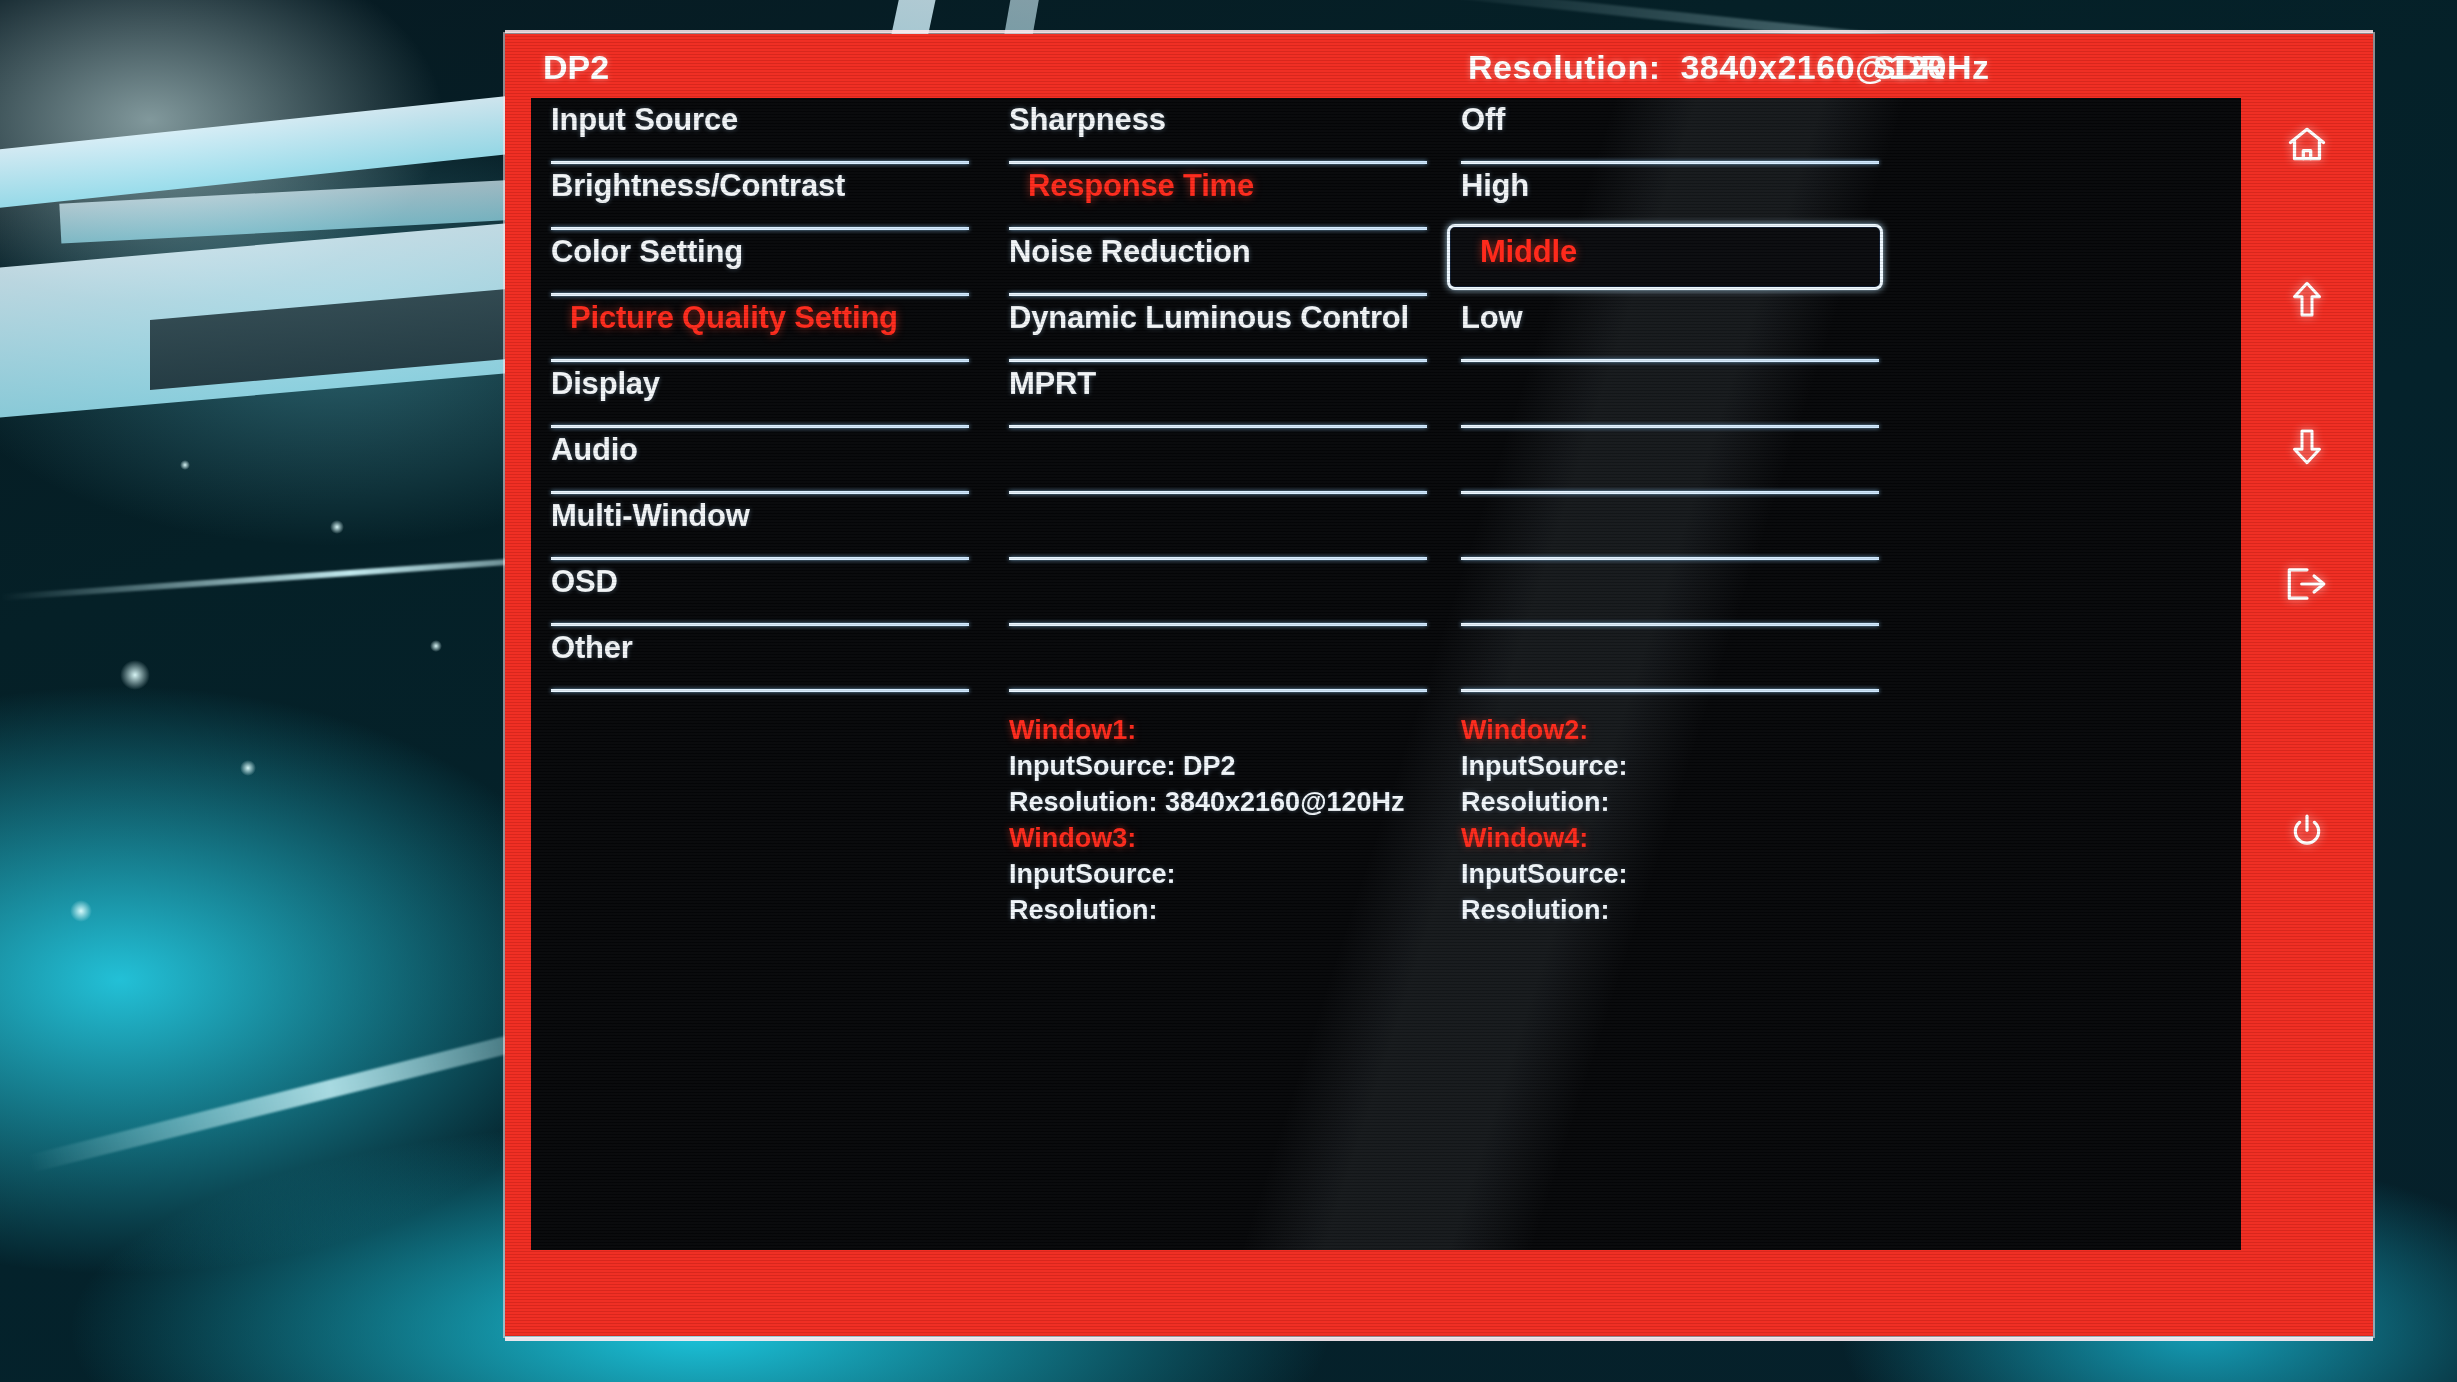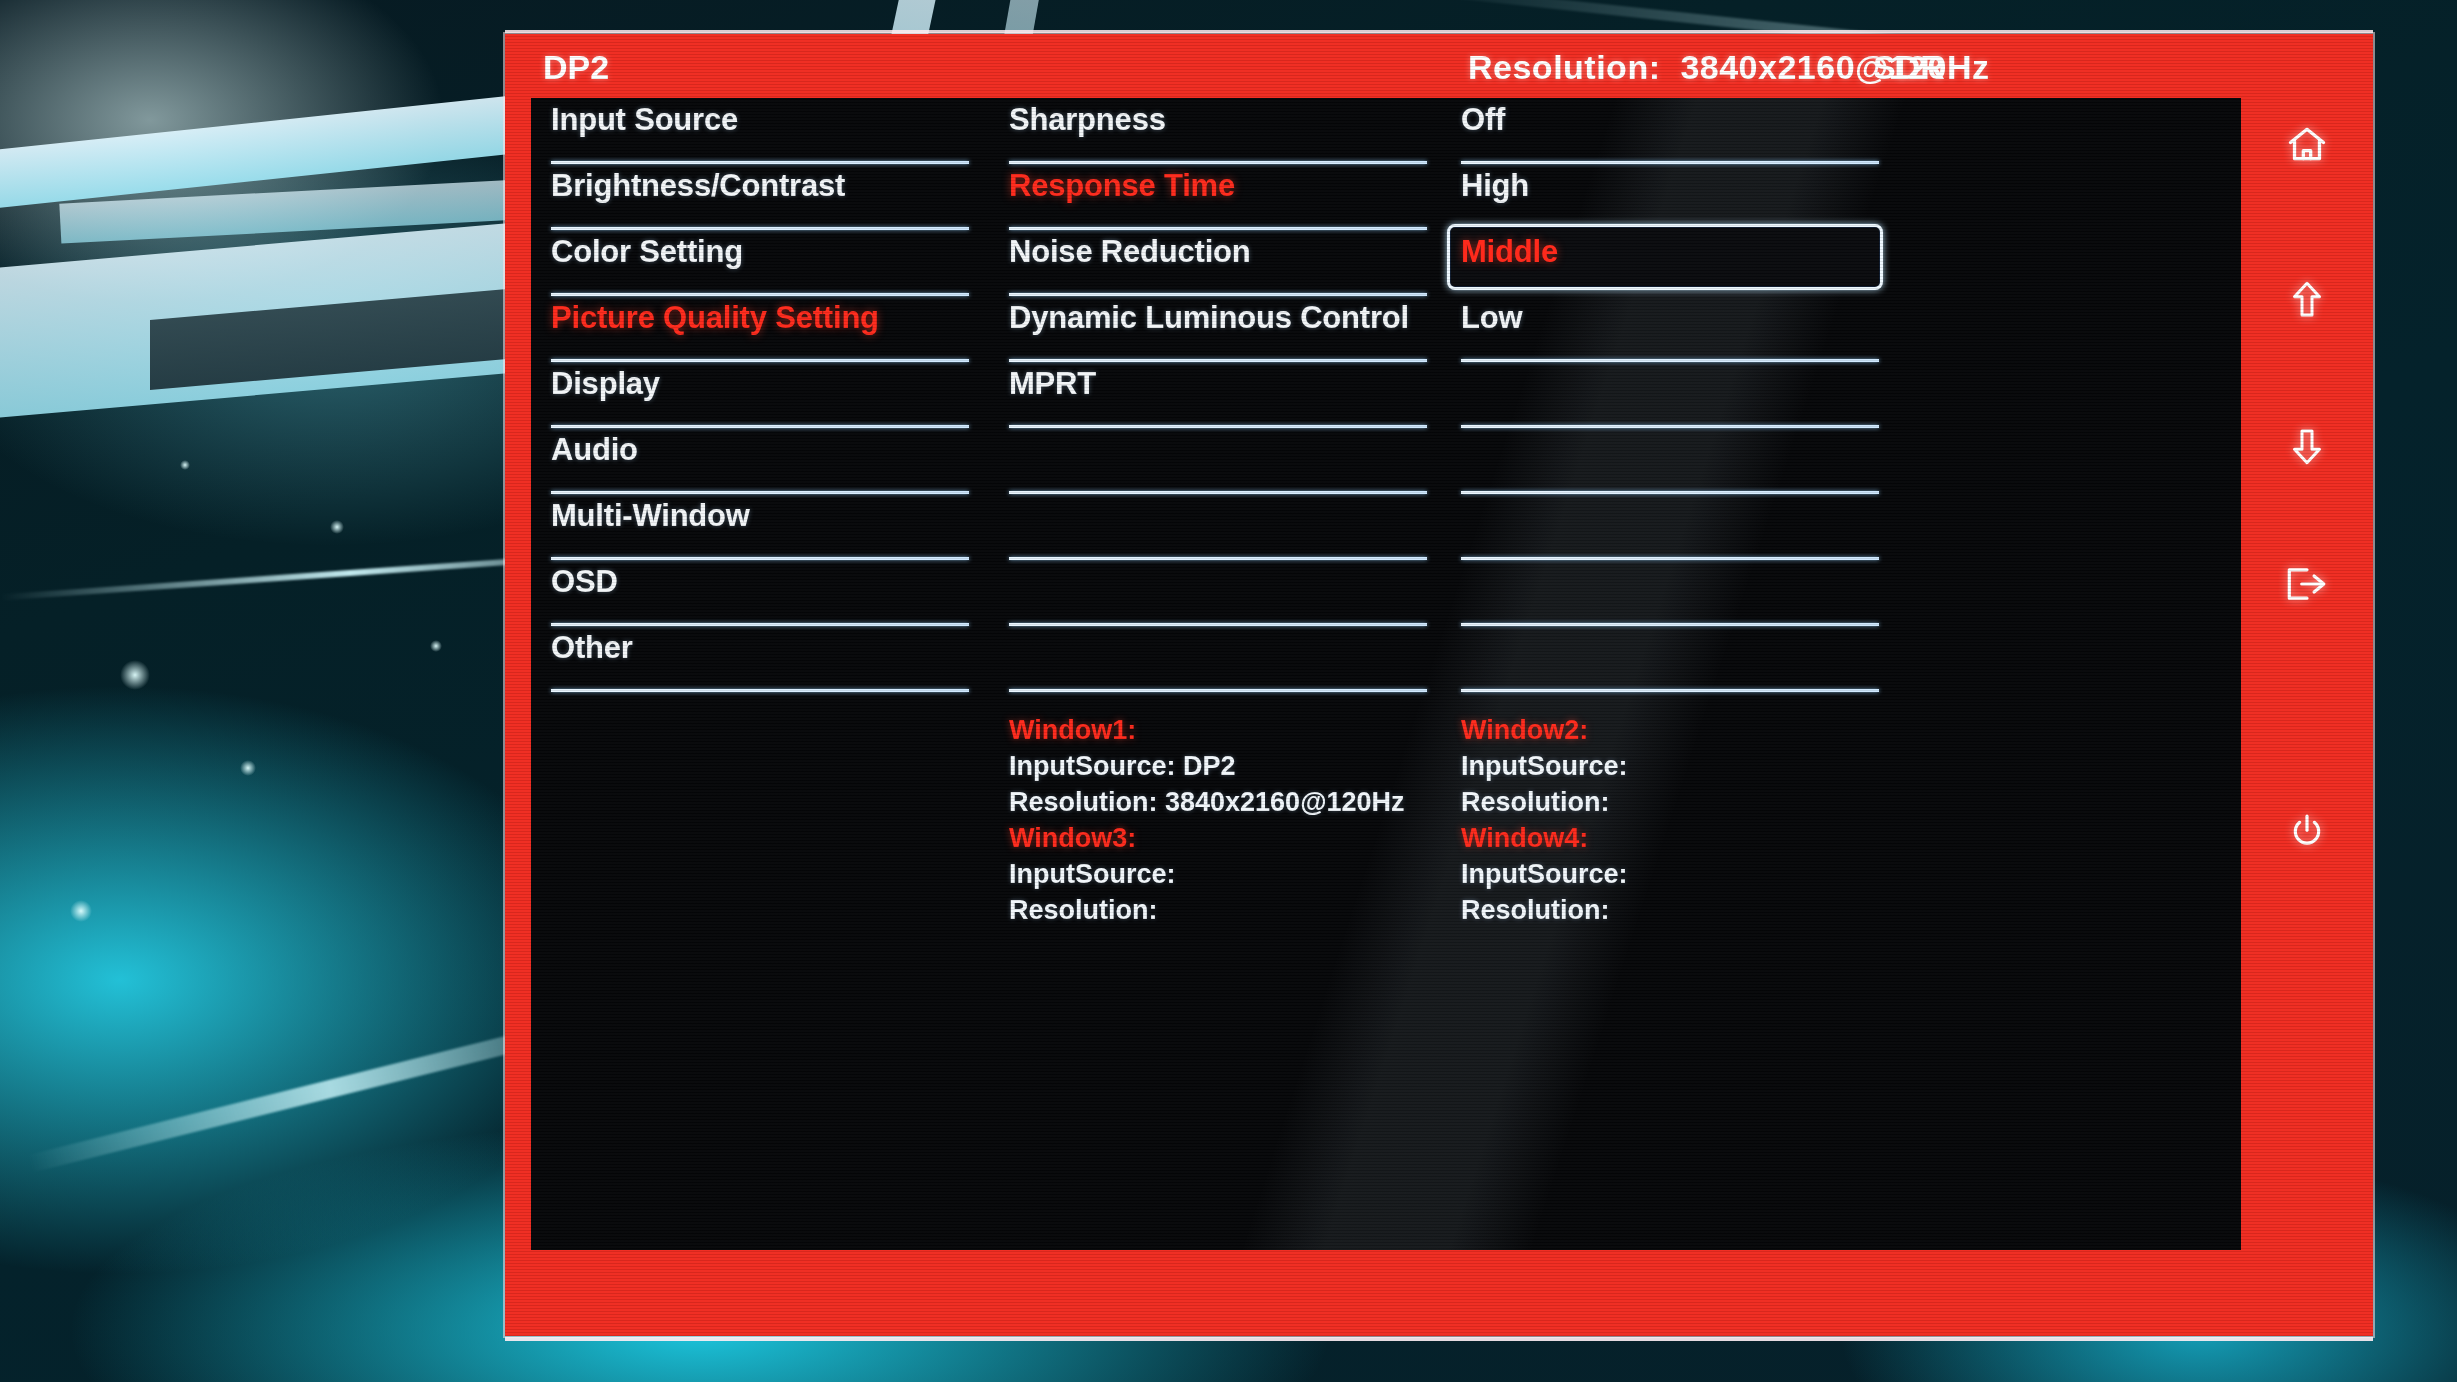--- a/index.html
+++ b/index.html
@@ -74,21 +74,21 @@
 
   .row {
     position:relative; height:66px;
   }
   .row .label {
     position:absolute; left:0; top:4px;
     font-size:31px; font-weight:bold; color:#f3f6f8;
     white-space:nowrap; text-shadow:0 0 5px rgba(180,220,255,.35);
     letter-spacing:-0.2px;
   }
-  .row .label.sel { color:#ff2a1c; text-shadow:0 0 8px rgba(255,60,40,.55); }
+  .row .label.sel { color:#ff2a1c; text-shadow:0 0 8px rgba(255,60,40,.55);margin-left:19px; }
   .row .sep {
     position:absolute; left:0; bottom:0; height:3px; width:100%;
     background:linear-gradient(90deg,#eaf6ff,#cfe9ff);
     box-shadow:0 0 4px rgba(150,210,255,.8);
   }
   
   #col-right .row .sep { width:418px; }
   #col-mid .row .sep   { width:418px; }
   #col-left .row .sep  { width:418px; }
 

